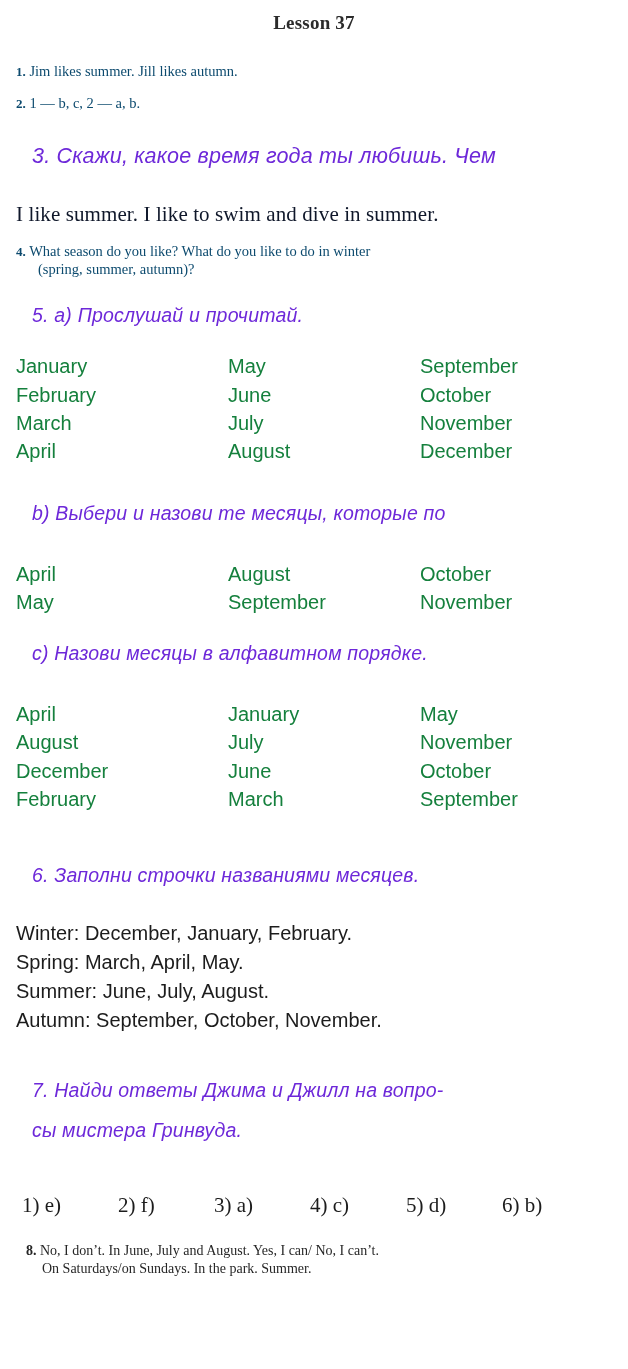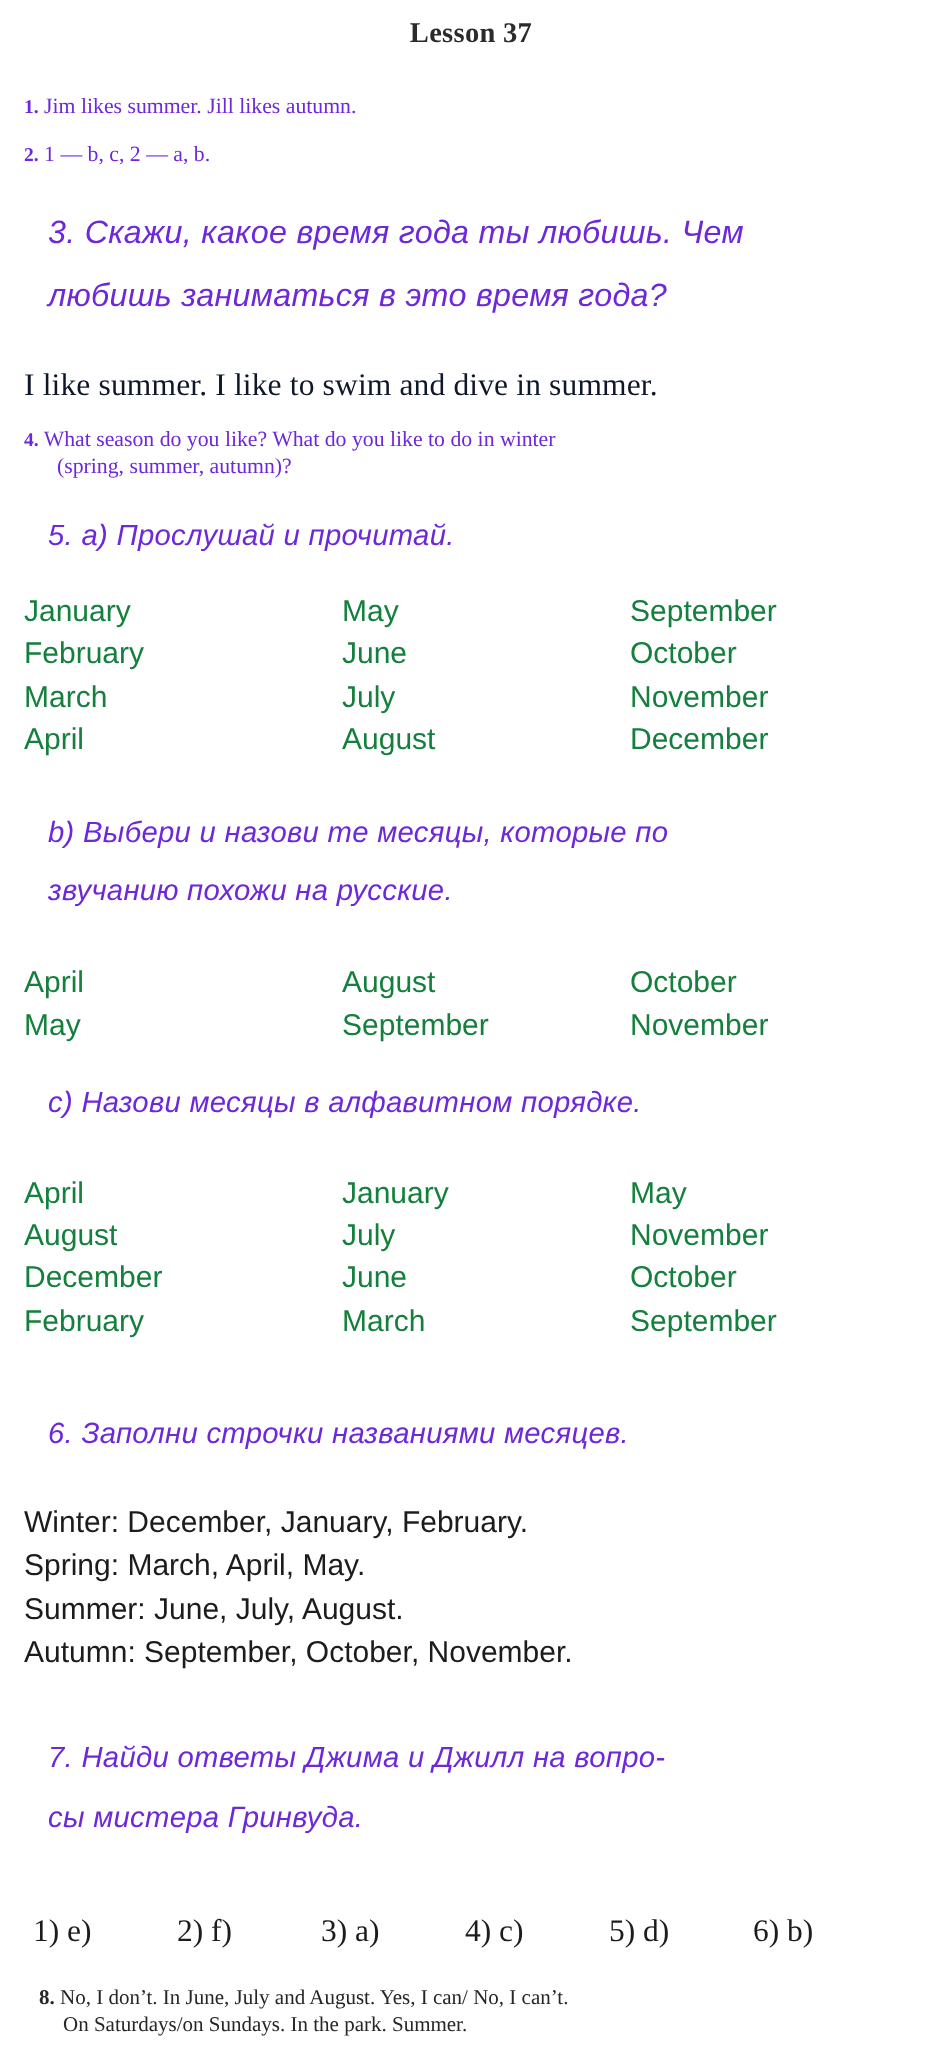--- a/index.html
+++ b/index.html
@@ -33,21 +33,21 @@
   }
   .body {
     padding: 0 14px 0 16px;
     box-sizing: border-box;
   }
   
   .small-item {
     font-family: "Liberation Serif", serif;
     font-size: 14.5px;
     line-height: 1.25;
-    color: #6d28d9;
+    color: #0c4a6e;
     margin: 0;
   }
   .small-item .num {
     font-weight: bold;
     font-size: 13px;
   }
   .small-indent {
     padding-left: 22px;
     display: block;
   }
@@ -147,21 +147,20 @@
     <div class="spacer-14"></div>
 
     <p class="small-item">
       <span class="num">2.</span>
       <span>1  — b, c, 2 — a, b.</span>
     </p>
 
     <div class="spacer-14"></div>
 
     <p class="ru-task">3. Скажи, какое время года ты любишь. Чем</p>
-    <p class="ru-task">любишь заниматься в это время года?</p>
 
     <div class="spacer-16"></div>
 
     <p class="answer serifish">I like summer. I like to swim and dive in summer.</p>
 
     <div class="spacer-14"></div>
 
     <p class="small-item">
       <span class="num">4.</span>
       <span>What season do you like? What do you like to do in winter</span>
@@ -193,21 +192,20 @@
         <div>September</div>
         <div>October</div>
         <div>November</div>
         <div>December</div>
       </div>
     </div>
 
     <div class="spacer-20"></div>
 
     <p class="ru-task small">b) Выбери и назови те месяцы, которые по</p>
-    <p class="ru-task small">звучанию похожи на русские.</p>
 
     <div class="spacer-18"></div>
 
     <div class="cols">
       <div class="col c1">
         <div>April</div>
         <div>May</div>
       </div>
       <div class="col c2">
         <div>August</div>

